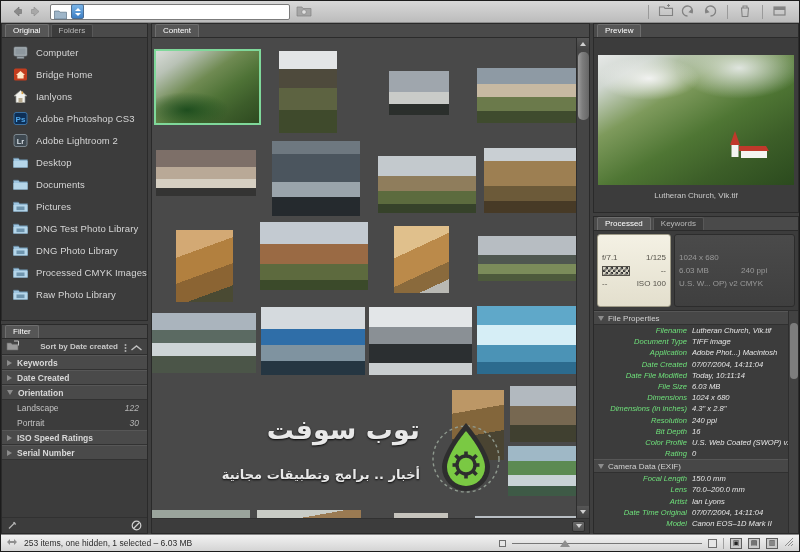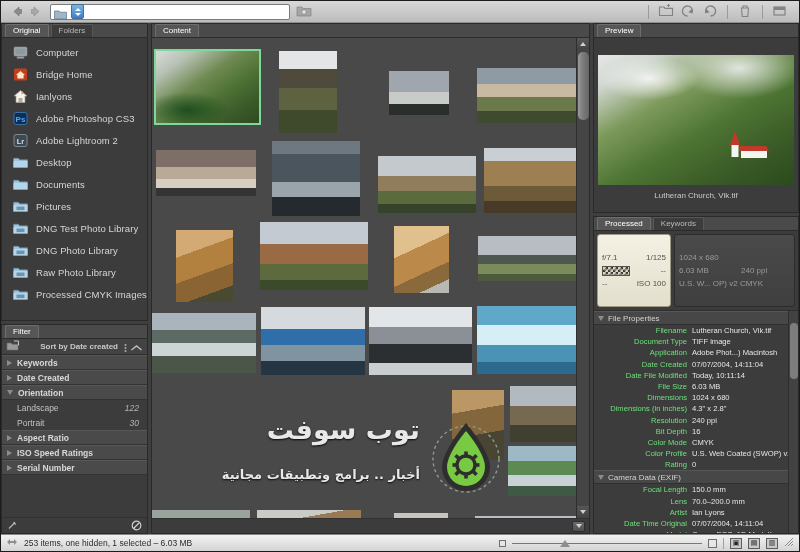--- a/index.html
+++ b/index.html
@@ -363,20 +363,21 @@
     border-bottom: 1px solid #303030;
     display: flex; align-items: center;
     padding-left: 4px;
     font-size: 8px; color: #d2d2d2;
   }
   .m-row {
     display: flex;
     font-size: 7.6px;
     line-height: 11.2px;
     height: 11.2px;
+    font-style: italic;
   }
   .m-key {
     width: 98px; flex: none;
     text-align: right;
     color: #6ee07a;
     padding-right: 5px;
     white-space: nowrap; overflow: hidden;
   }
   .m-val {
     color: #e6e6e6;
@@ -630,32 +631,32 @@
           </div>
 
           <div class="fav-item">
             <span class="ic">
               <svg width="17" height="15" viewBox="0 0 17 15">
                   <path d="M1.5 3.2 L6.5 3.2 L7.6 4.8 L15.5 4.8 L15.5 12.4 L1.5 12.4 Z" fill="#9ec5e0" stroke="#5d7f96" stroke-width=".7"></path>
                   <path d="M1.5 6 L15.5 6 L15.5 12.4 L1.5 12.4 Z" fill="#b5d6ea"></path>
                   <rect x="4.5" y="7.5" width="8" height="3.6" fill="#6e94ad"></rect>
                 </svg>
             </span>
-            <span class="fav-label">Raw Photo Library</span>
+            <span class="fav-label">Processed CMYK Images</span>
           </div>
 
           <div class="fav-item">
             <span class="ic">
               <svg width="17" height="15" viewBox="0 0 17 15">
                   <path d="M1.5 3.2 L6.5 3.2 L7.6 4.8 L15.5 4.8 L15.5 12.4 L1.5 12.4 Z" fill="#9ec5e0" stroke="#5d7f96" stroke-width=".7"></path>
                   <path d="M1.5 6 L15.5 6 L15.5 12.4 L1.5 12.4 Z" fill="#b5d6ea"></path>
                   <rect x="4.5" y="7.5" width="8" height="3.6" fill="#6e94ad"></rect>
                 </svg>
             </span>
-            <span class="fav-label">Processed CMYK Images</span>
+            <span class="fav-label">Raw Photo Library</span>
           </div>
 
         </div>
       </div>
 
       <div class="panel filterpanel">
         <div class="panel-grip"></div>
         <div class="tabstrip">
           <div class="tab active">Filter</div>
         </div>
@@ -697,24 +698,20 @@
           <div class="f-row f-val">
             <span>Landscape</span>
             <span class="f-count">122</span>
           </div>
           <div class="f-row f-val">
             <span>Portrait</span>
             <span class="f-count">30</span>
           </div>
           <div class="f-row f-group">
             <i class="tri"></i>
-            <span>Aspect Ratio</span>
-          </div>
-          <div class="f-row f-group">
-            <i class="tri"></i>
             <span>ISO Speed Ratings</span>
           </div>
           <div class="f-row f-group">
             <i class="tri"></i>
             <span>Serial Number</span>
           </div>
         </div>
 
         <div class="filter-foot">
           <span>
@@ -953,24 +950,20 @@
               </div>
             <div class="m-row">
                 <span class="m-key">Resolution</span>
                 <span class="m-val">240 ppi</span>
               </div>
             <div class="m-row">
                 <span class="m-key">Bit Depth</span>
                 <span class="m-val">16</span>
               </div>
             <div class="m-row">
-                <span class="m-key">Color Mode</span>
-                <span class="m-val">CMYK</span>
-              </div>
-            <div class="m-row">
                 <span class="m-key">Color Profile</span>
                 <span class="m-val">U.S. Web Coated (SWOP) v2</span>
               </div>
             <div class="m-row">
                 <span class="m-key">Rating</span>
                 <span class="m-val">0</span>
               </div>
 
 
             <div class="m-group">

